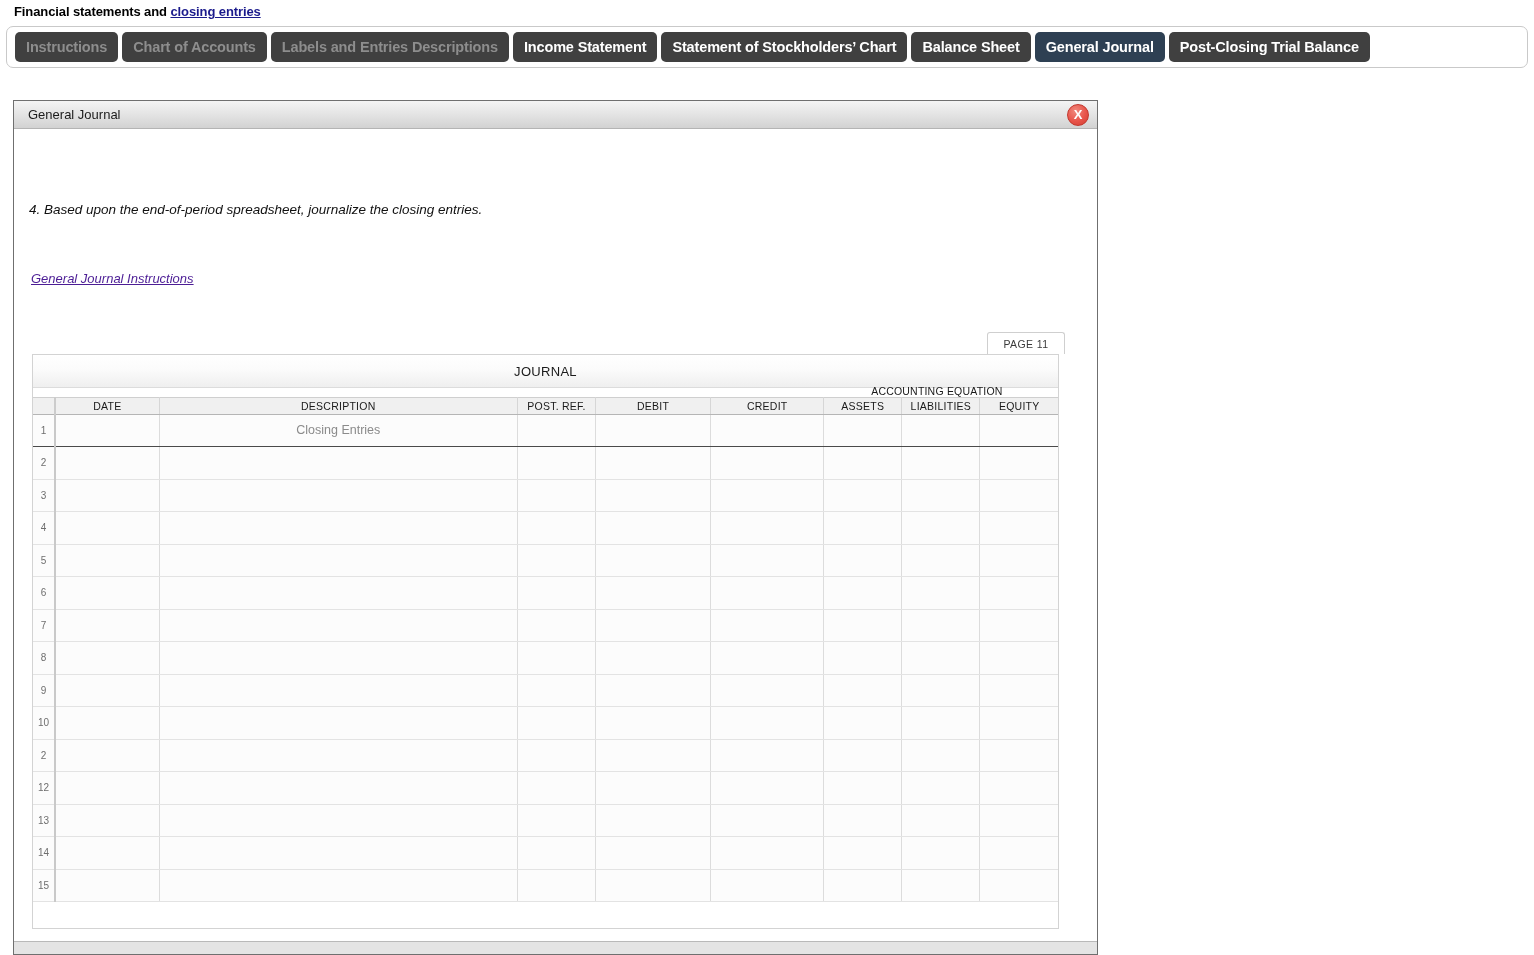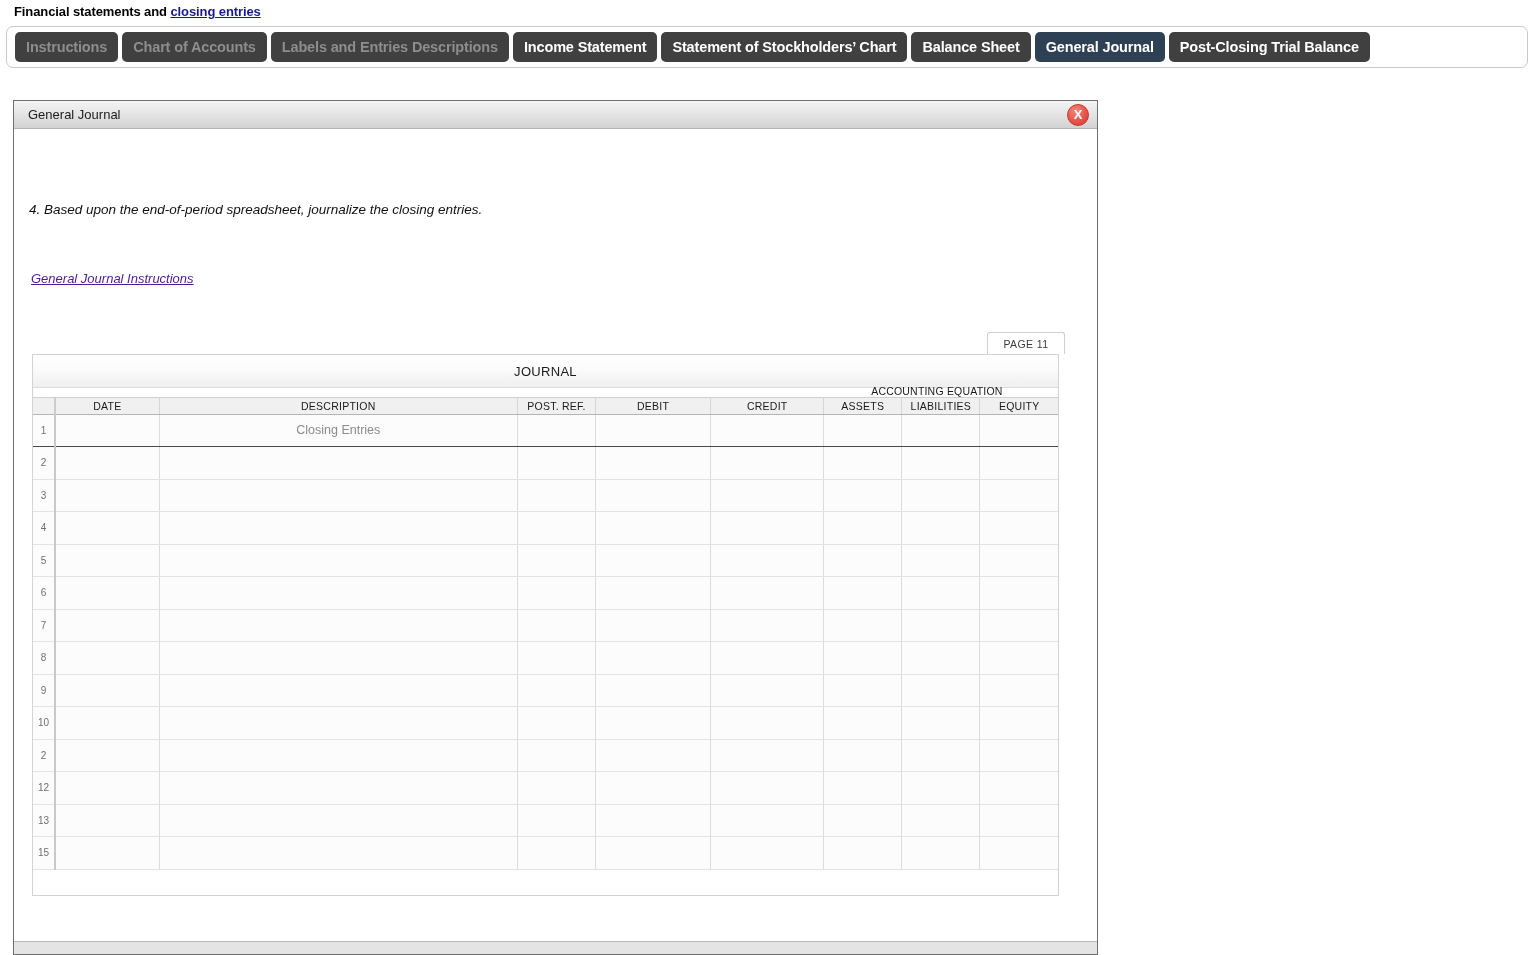--- a/index.html
+++ b/index.html
@@ -457,20 +457,31 @@
               <td></td>
               <td class="desc"></td>
               <td></td>
               <td></td>
               <td></td>
               <td class="eqstart"></td>
               <td></td>
               <td class="last"></td>
             </tr>
             <tr class="drow">
+              <td class="gutter">14</td>
+              <td></td>
+              <td class="desc"></td>
+              <td></td>
+              <td></td>
+              <td></td>
+              <td class="eqstart"></td>
+              <td></td>
+              <td class="last"></td>
+            </tr>
+            <tr class="drow">
               <td class="gutter">15</td>
               <td></td>
               <td class="desc"></td>
               <td></td>
               <td></td>
               <td></td>
               <td class="eqstart"></td>
               <td></td>
               <td class="last"></td>
             </tr>

